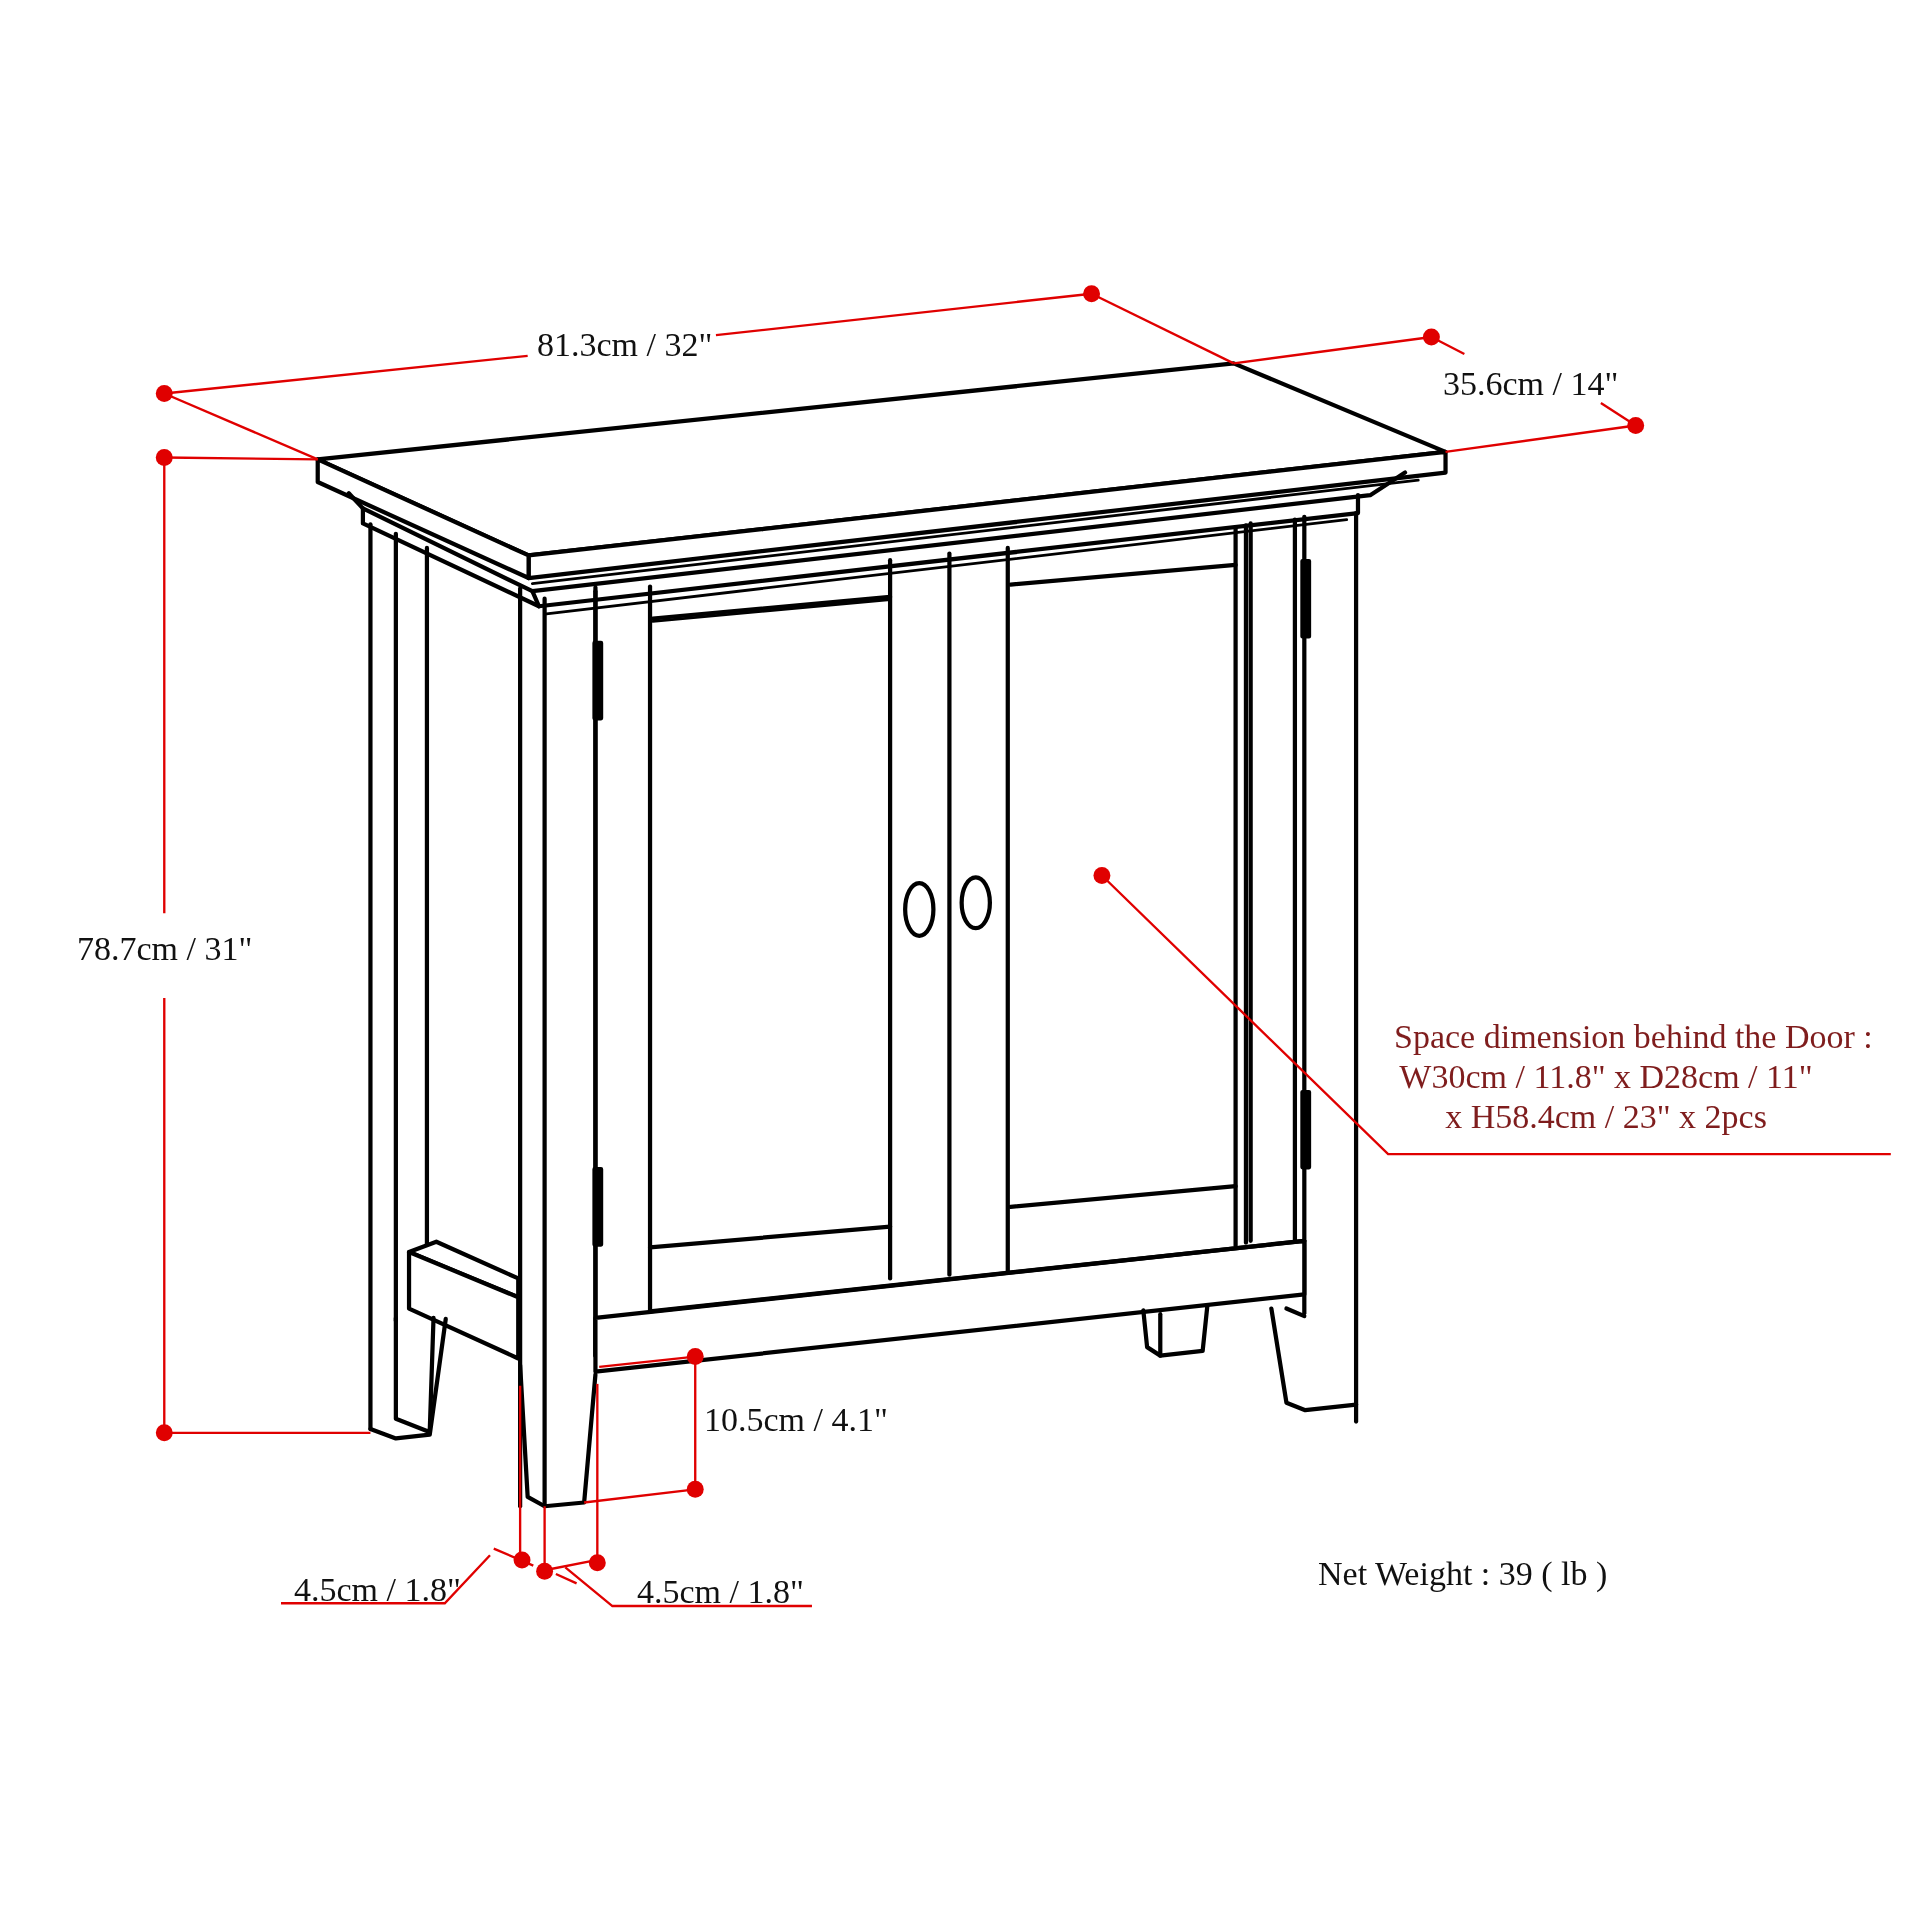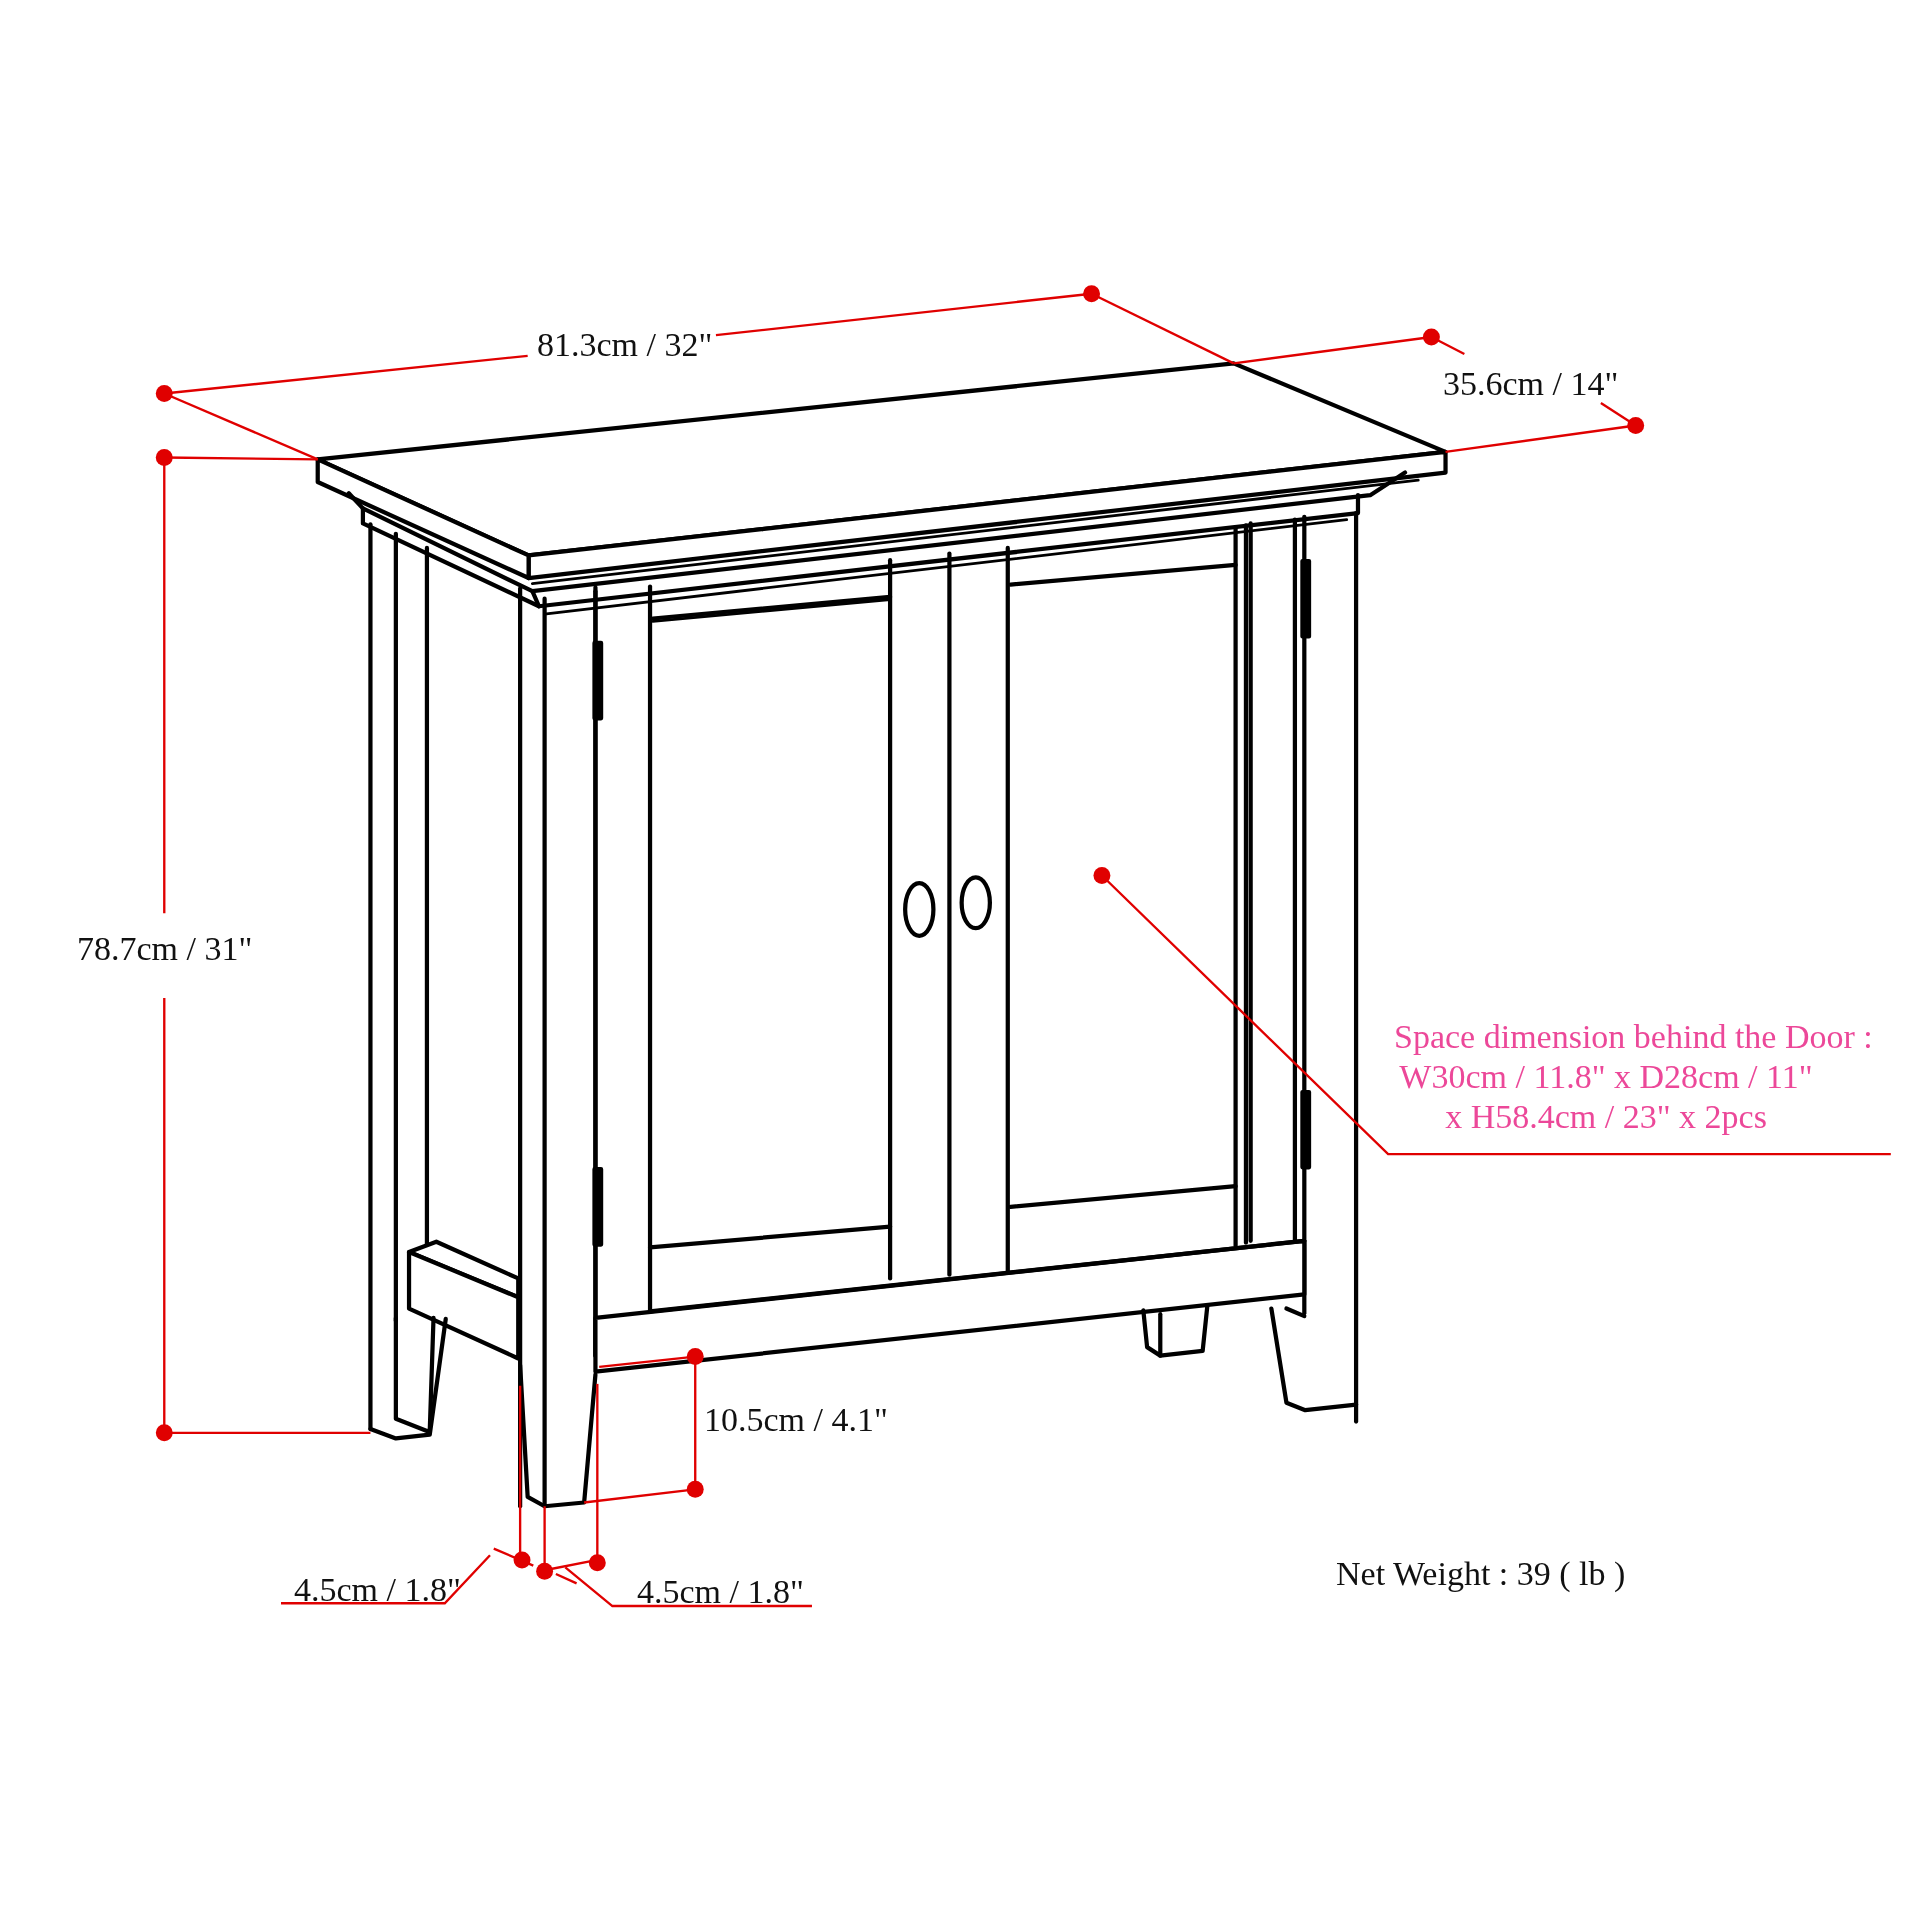--- a/index.html
+++ b/index.html
@@ -1,19 +1,19 @@
 <!DOCTYPE html>
 <html style="font-size:15px"><head>
 <meta charset="utf-8">
 <style>
   html, body { margin:0; padding:0; background:#ffffff; }
   body { width:1928px; height:1928px; position:relative; overflow:hidden; font-family:"Liberation Serif", serif; }
   #canvas { position:absolute; left:0; top:0; width:1928px; height:1928px; }
   .lbl { position:absolute; color:#111; font-family:"Liberation Serif", serif; font-size:34px; white-space:nowrap; line-height:1; }
-  .note { position:absolute; color:#ec4899; font-family:"Liberation Serif", serif; font-size:34px; text-align:center; line-height:40px; white-space:nowrap; }
+  .note { position:absolute; color:#7f1d1d; font-family:"Liberation Serif", serif; font-size:34px; text-align:center; line-height:40px; white-space:nowrap; }
 </style>
 </head>
 <body>
 
 <svg id="canvas" viewBox="0 0 2047 2048" xmlns="http://www.w3.org/2000/svg">
 
   <g fill="none" stroke="#000" stroke-width="4.5" stroke-linejoin="round" stroke-linecap="round">
 
     <polygon fill="#fff" points="337,488 1310,386 1535,480 561,590"></polygon>
 
@@ -133,14 +133,14 @@
 <div class="lbl" style="left:704px; top:1403px;">10.5cm / 4.1"</div>
 <div class="lbl" style="left:294px; top:1573px;">4.5cm / 1.8"</div>
 <div class="lbl" style="left:637px; top:1575px;">4.5cm / 1.8"</div>
 
 <div class="note" style="left:1394px; top:1017px; width:424px;">
   <div>Space dimension behind the Door :</div>
   <div>W30cm / 11.8" x D28cm / 11"</div>
   <div>x H58.4cm / 23" x 2pcs</div>
 </div>
 
-<div class="lbl" style="left:1318px; top:1557px;margin-left:18px;">Net Weight : 39 ( lb )</div>
+<div class="lbl" style="left:1318px; top:1557px;">Net Weight : 39 ( lb )</div>
 
 
 </body></html>

